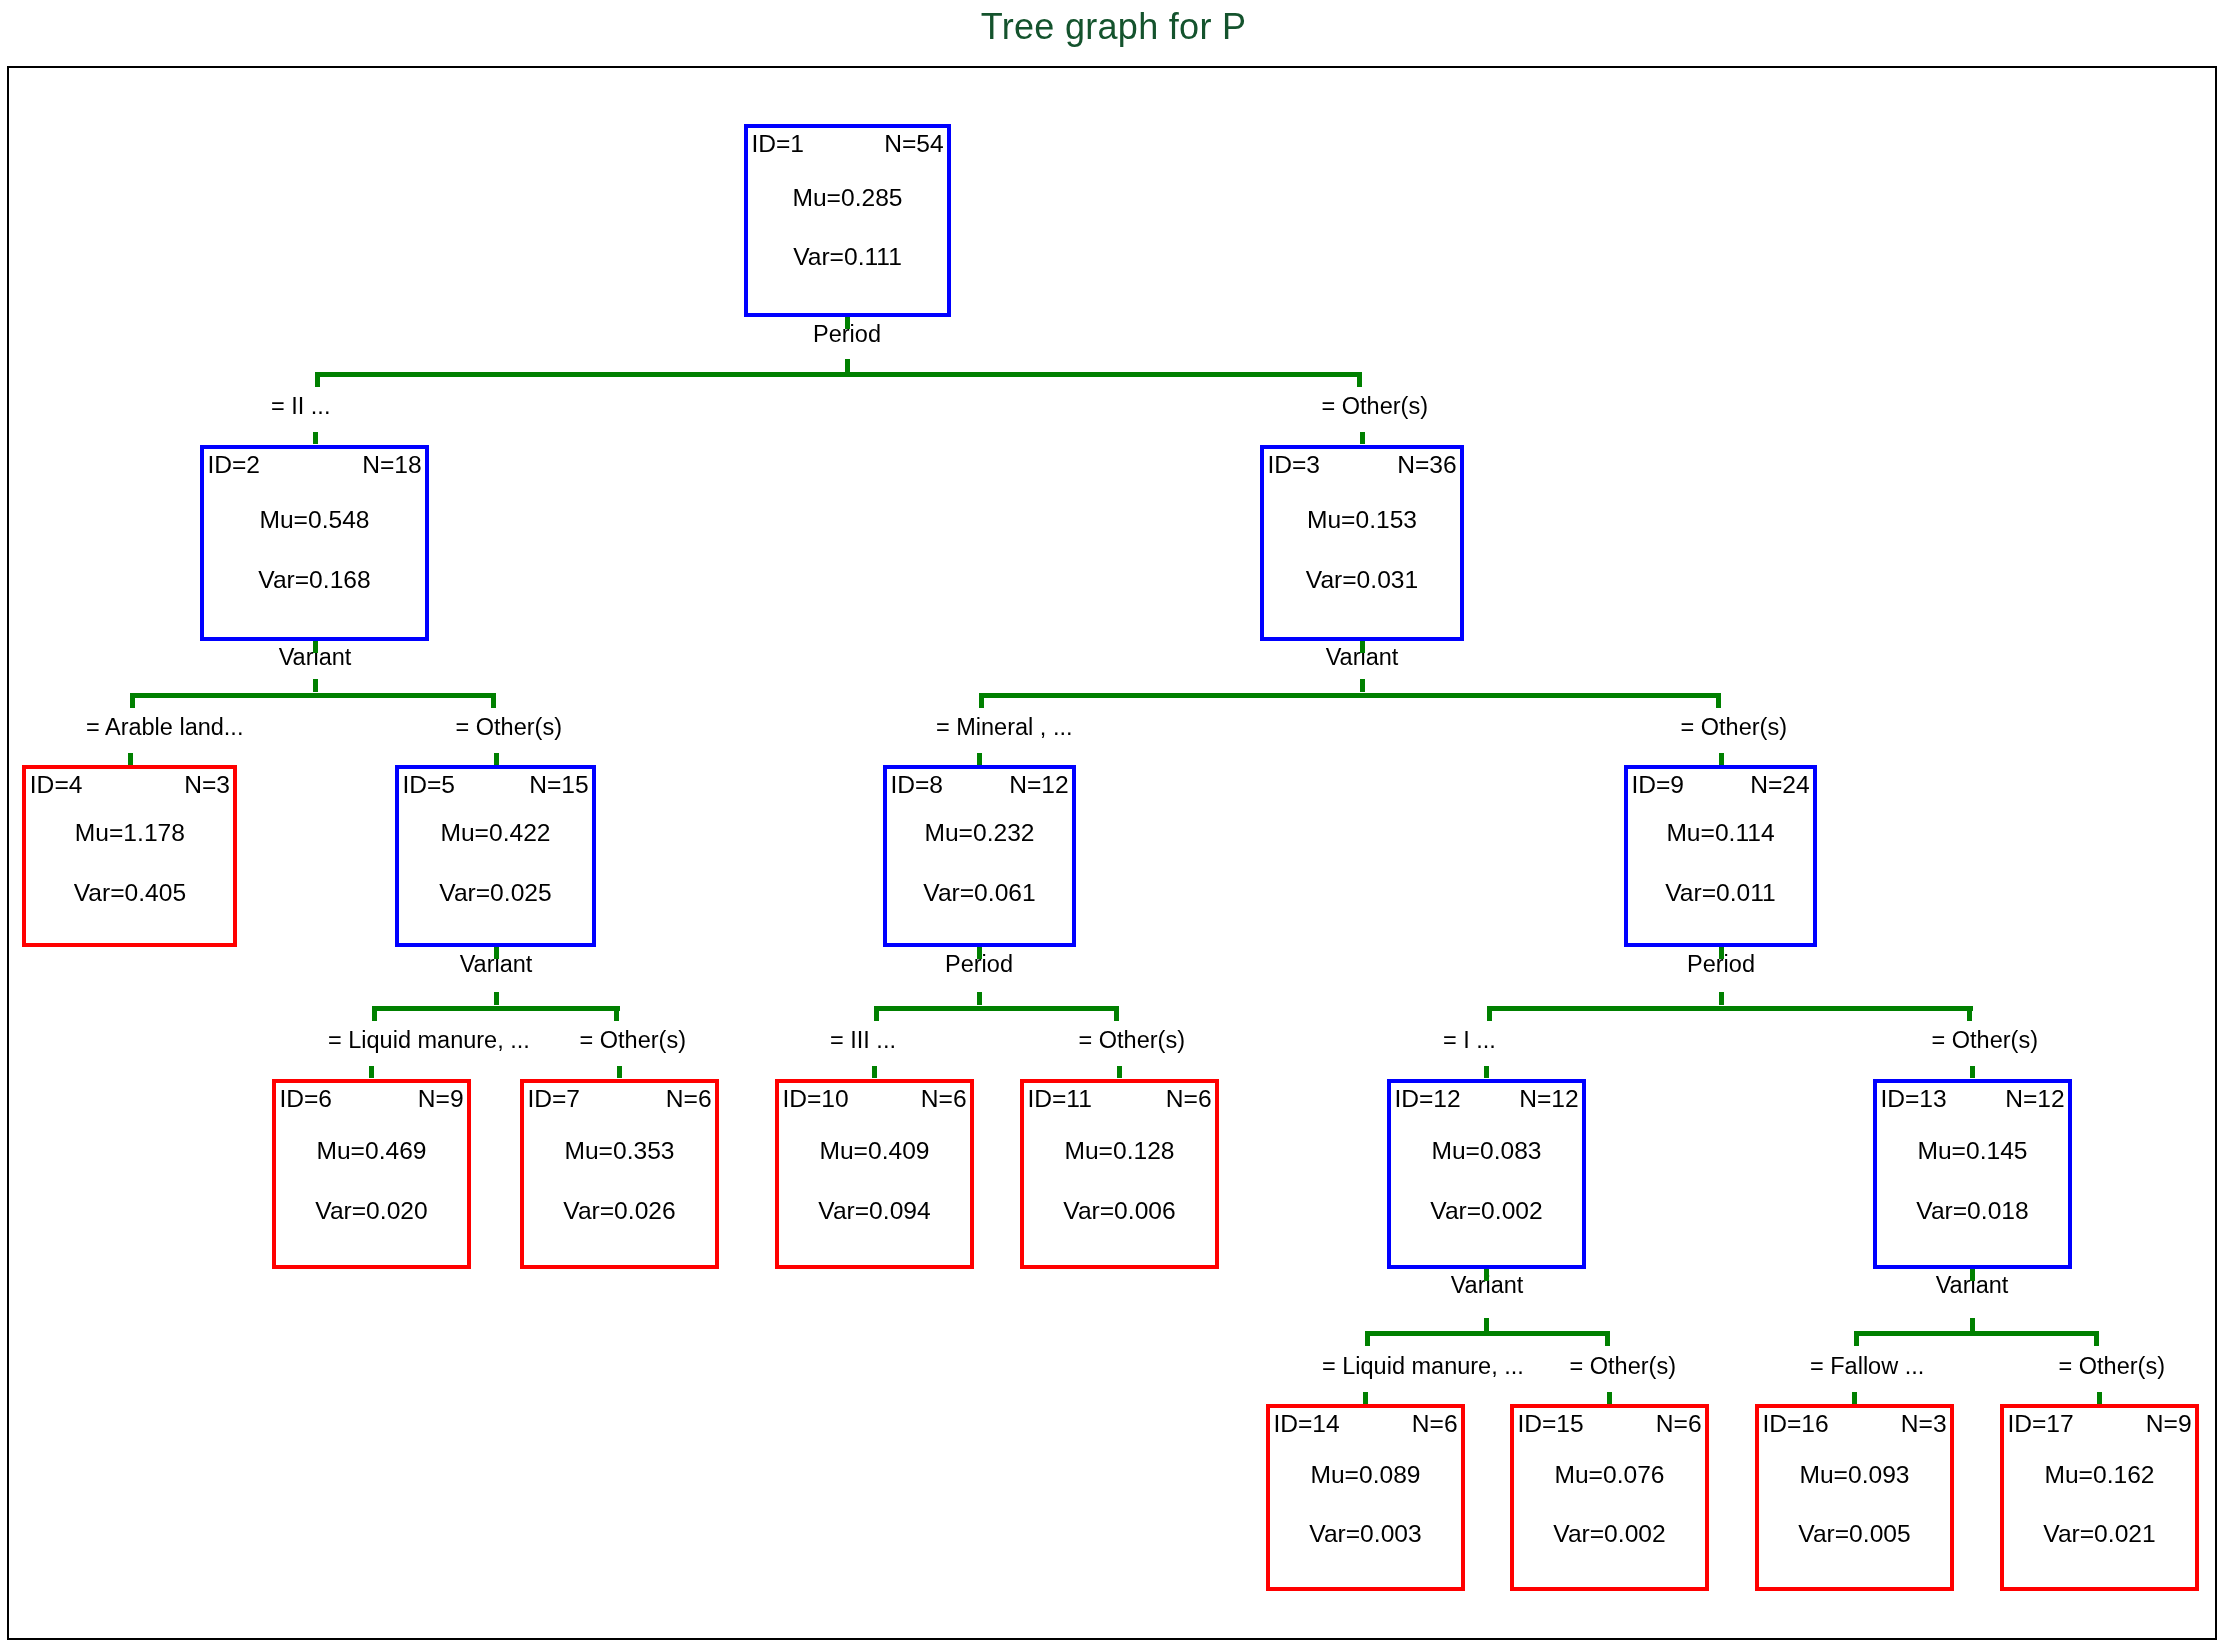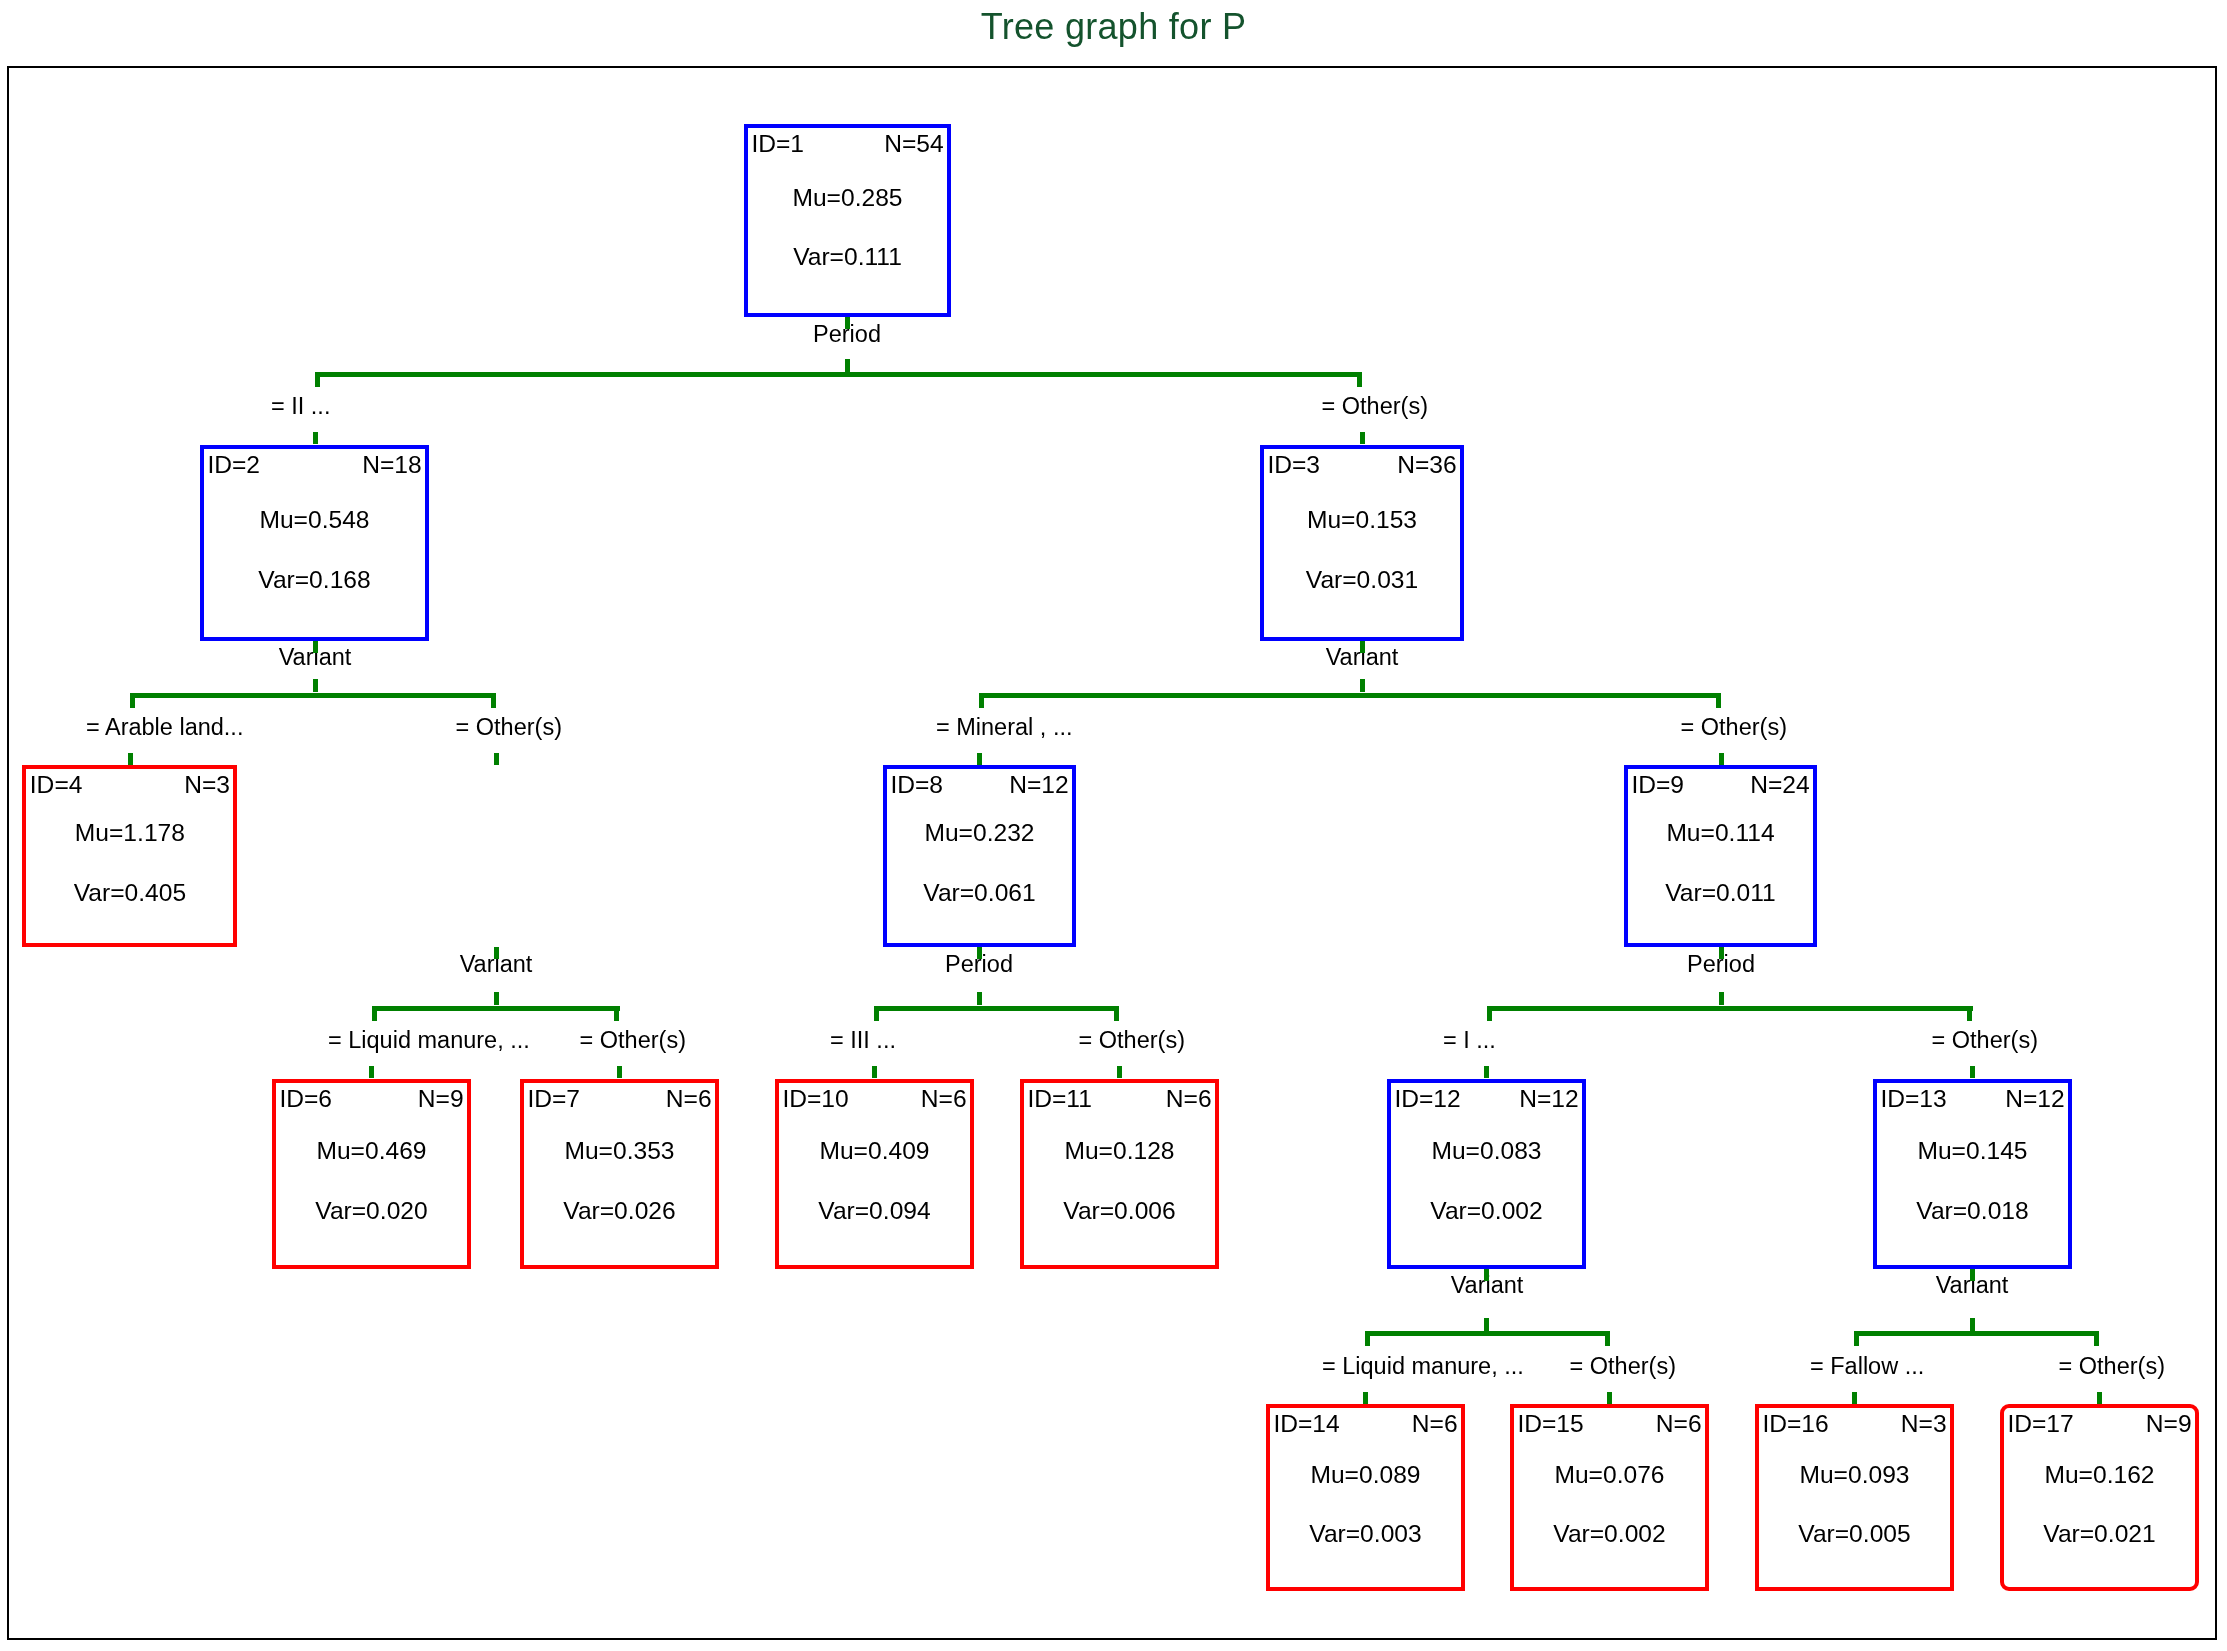--- a/index.html
+++ b/index.html
@@ -156,20 +156,30 @@
       <div class="tree-node leaf" style="left: 22.4px; top: 765px; width: 215px; height: 182px; pointer-events: auto;">
         <div class="node-head">
           <span>ID=4</span>
           <span>N=3</span>
         </div>
         <div class="node-body">
           <span class="mu">Mu=1.178</span>
           <span class="var">Var=0.405</span>
         </div>
       </div>
+      <div class="tree-node internal" style="left: 395px; top: 765px; width: 201px; height: 182px; pointer-events: auto;">
+        <div class="node-head">
+          <span>ID=5</span>
+          <span>N=15</span>
+        </div>
+        <div class="node-body">
+          <span class="mu">Mu=0.422</span>
+          <span class="var">Var=0.025</span>
+        </div>
+      </div>
       <div class="tree-node leaf" style="left: 272px; top: 1079px; width: 199px; height: 190px; pointer-events: auto;">
         <div class="node-head">
           <span>ID=6</span>
           <span>N=9</span>
         </div>
         <div class="node-body">
           <span class="mu">Mu=0.469</span>
           <span class="var">Var=0.020</span>
         </div>
       </div>
@@ -266,21 +276,21 @@
       <div class="tree-node leaf" style="left: 1755px; top: 1404px; width: 199px; height: 187px; pointer-events: auto;">
         <div class="node-head">
           <span>ID=16</span>
           <span>N=3</span>
         </div>
         <div class="node-body">
           <span class="mu">Mu=0.093</span>
           <span class="var">Var=0.005</span>
         </div>
       </div>
-      <div class="tree-node leaf" style="left: 2000px; top: 1404px; width: 199px; height: 187px; pointer-events: auto; border-radius: 9px;">
+      <div class="tree-node leaf" style="left: 2000px; top: 1404px; width: 199px; height: 187px; pointer-events: auto;">
         <div class="node-head">
           <span>ID=17</span>
           <span>N=9</span>
         </div>
         <div class="node-body">
           <span class="mu">Mu=0.162</span>
           <span class="var">Var=0.021</span>
         </div>
       </div>
       <div class="split-var-label" style="left: 847px; top: 323px;">Period</div>

